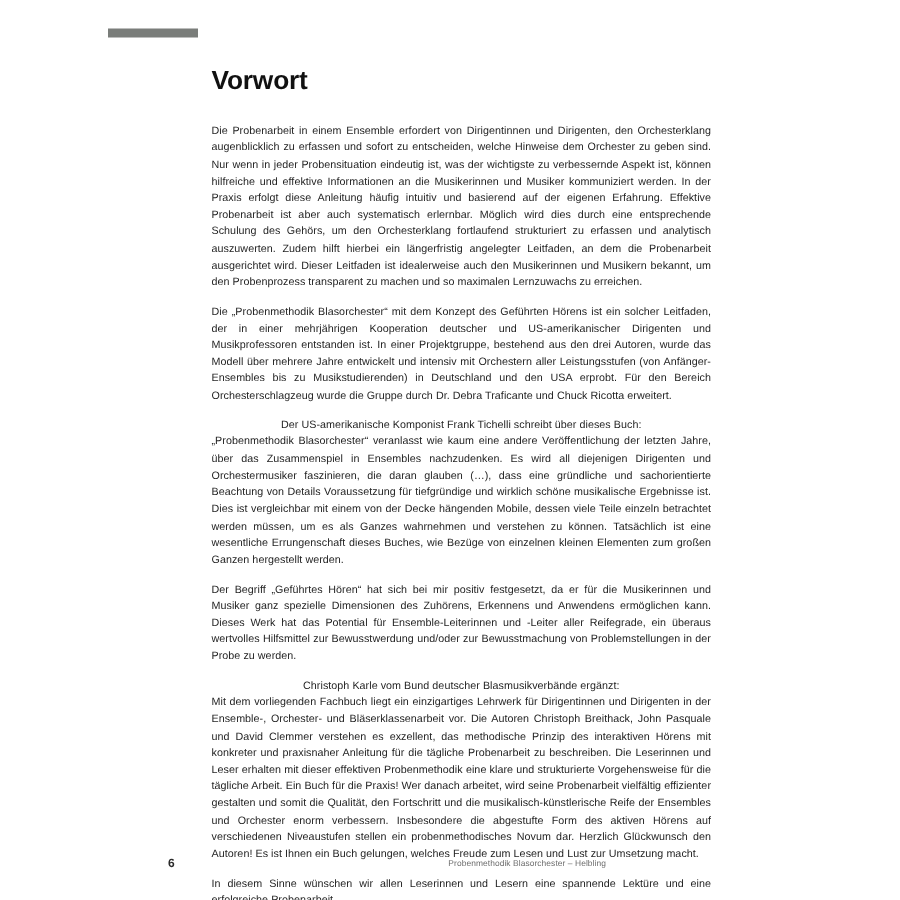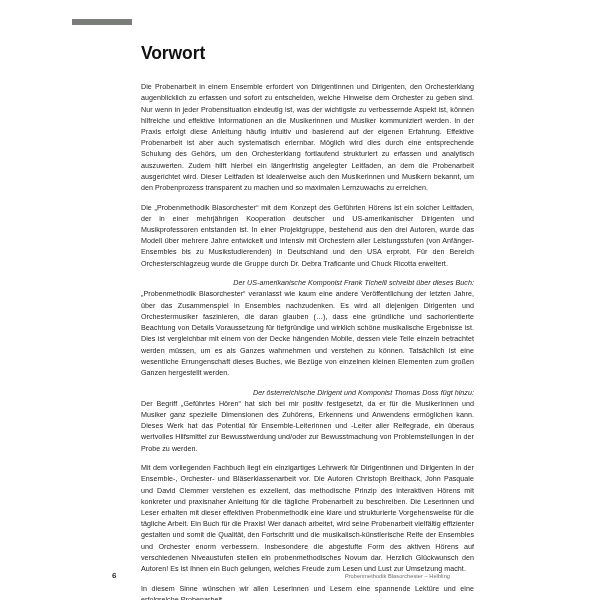--- a/index.html
+++ b/index.html
@@ -14,21 +14,20 @@
     color: #1a1a1a;
     overflow: hidden;
     position: relative;
   }
 
   .page {
     position: absolute;
     inset: 0;
     width: 531px;
     height: 600px;
-    padding-left: 46px;
   }
 
   
   .marker-bar {
     position: absolute;
     left: 72px;
     top: 19px;
     width: 60px;
     height: 6px;
     background: #7a7d7a;
@@ -55,22 +54,21 @@
     line-height: 11.2px;
     text-align: justify;
     margin: 0 0 8.4px 0;
     color: #1f1f1f;
     hyphens: manual;
     letter-spacing: 0.005em;
   }
 
   .para.intro-line {
     margin-bottom: 0;
-    text-align: right;
-    font-style: italic;
+    text-align: center;
   }
 
   .quote {
     color: #242424;
   }
 
   
   .footer {
     position: absolute;
     left: 0;
@@ -110,24 +108,24 @@
     <h1 class="page-title">Vorwort</h1>
 
     <p class="para">Die Probenarbeit in einem Ensemble erfordert von Dirigentinnen und Dirigenten, den Orchesterklang augenblicklich zu erfassen und sofort zu entscheiden, welche Hinweise dem Orchester zu geben sind. Nur wenn in jeder Probensituation eindeutig ist, was der wichtigste zu verbessernde Aspekt ist, können hilfreiche und effektive Informationen an die Musikerinnen und Musiker kommuniziert werden. In der Praxis erfolgt diese Anleitung häufig intuitiv und basierend auf der eigenen Erfahrung. Effektive Probenarbeit ist aber auch systematisch erlernbar. Möglich wird dies durch eine entsprechende Schulung des Gehörs, um den Orchesterklang fortlaufend strukturiert zu erfassen und analytisch auszuwerten. Zudem hilft hierbei ein längerfristig angelegter Leitfaden, an dem die Probenarbeit ausgerichtet wird. Dieser Leitfaden ist idealerweise auch den Musikerinnen und Musikern bekannt, um den Probenprozess transparent zu machen und so maximalen Lernzuwachs zu erreichen.</p>
 
     <p class="para">Die „Probenmethodik Blasorchester“ mit dem Konzept des Geführten Hörens ist ein solcher Leitfaden, der in einer mehrjährigen Kooperation deutscher und US-amerikanischer Dirigenten und Musikprofessoren entstanden ist. In einer Projektgruppe, bestehend aus den drei Autoren, wurde das Modell über mehrere Jahre entwickelt und intensiv mit Orchestern aller Leistungsstufen (von Anfänger-Ensembles bis zu Musikstudierenden) in Deutschland und den USA erprobt. Für den Bereich Orchesterschlagzeug wurde die Gruppe durch Dr. Debra Traficante und Chuck Ricotta erweitert.</p>
 
     <p class="para intro-line">Der US-amerikanische Komponist Frank Tichelli schreibt über dieses Buch:</p>
 
     <p class="para quote">„Probenmethodik Blasorchester“ veranlasst wie kaum eine andere Veröffentlichung der letzten Jahre, über das Zusammenspiel in Ensembles nachzudenken. Es wird all diejenigen Dirigenten und Orchestermusiker faszinieren, die daran glauben (…), dass eine gründliche und sachorientierte Beachtung von Details Voraussetzung für tiefgründige und wirklich schöne musikalische Ergebnisse ist. Dies ist vergleichbar mit einem von der Decke hängenden Mobile, dessen viele Teile einzeln betrachtet werden müssen, um es als Ganzes wahrnehmen und verstehen zu können. Tatsächlich ist eine wesentliche Errungenschaft dieses Buches, wie Bezüge von einzelnen kleinen Elementen zum großen Ganzen hergestellt werden.</p>
 
-    <p class="para intro-line">Der österreichische Dirigent und Komponist Thomas Doss fügt hinzu:</p>
 
     <p class="para quote">Der Begriff „Geführtes Hören“ hat sich bei mir positiv festgesetzt, da er für die Musikerinnen und Musiker ganz spezielle Dimensionen des Zuhörens, Erkennens und Anwendens ermöglichen kann. Dieses Werk hat das Potential für Ensemble-Leiterinnen und -Leiter aller Reifegrade, ein überaus wertvolles Hilfsmittel zur Bewusstwerdung und/oder zur Bewusstmachung von Problemstellungen in der Probe zu werden.</p>
 
+    <p class="para intro-line">Christoph Karle vom Bund deutscher Blasmusikverbände ergänzt:</p>
 
     <p class="para quote">Mit dem vorliegenden Fachbuch liegt ein einzigartiges Lehrwerk für Dirigentinnen und Dirigenten in der Ensemble-, Orchester- und Bläserklassenarbeit vor. Die Autoren Christoph Breithack, John Pasquale und David Clemmer verstehen es exzellent, das methodische Prinzip des interaktiven Hörens mit konkreter und praxisnaher Anleitung für die tägliche Probenarbeit zu beschreiben. Die Leserinnen und Leser erhalten mit dieser effektiven Probenmethodik eine klare und strukturierte Vorgehensweise für die tägliche Arbeit. Ein Buch für die Praxis! Wer danach arbeitet, wird seine Probenarbeit vielfältig effizienter gestalten und somit die Qualität, den Fortschritt und die musikalisch-künstlerische Reife der Ensembles und Orchester enorm verbessern. Insbesondere die abgestufte Form des aktiven Hörens auf verschiedenen Niveaustufen stellen ein probenmethodisches Novum dar. Herzlich Glückwunsch den Autoren! Es ist Ihnen ein Buch gelungen, welches Freude zum Lesen und Lust zur Umsetzung macht.</p>
 
     <p class="para">In diesem Sinne wünschen wir allen Leserinnen und Lesern eine spannende Lektüre und eine erfolgreiche Probenarbeit.</p>
 
   </div>
 
   <div class="footer">
     <div class="footer-page-number">6</div>
     <div class="footer-imprint">Probenmethodik Blasorchester – Helbling</div>

